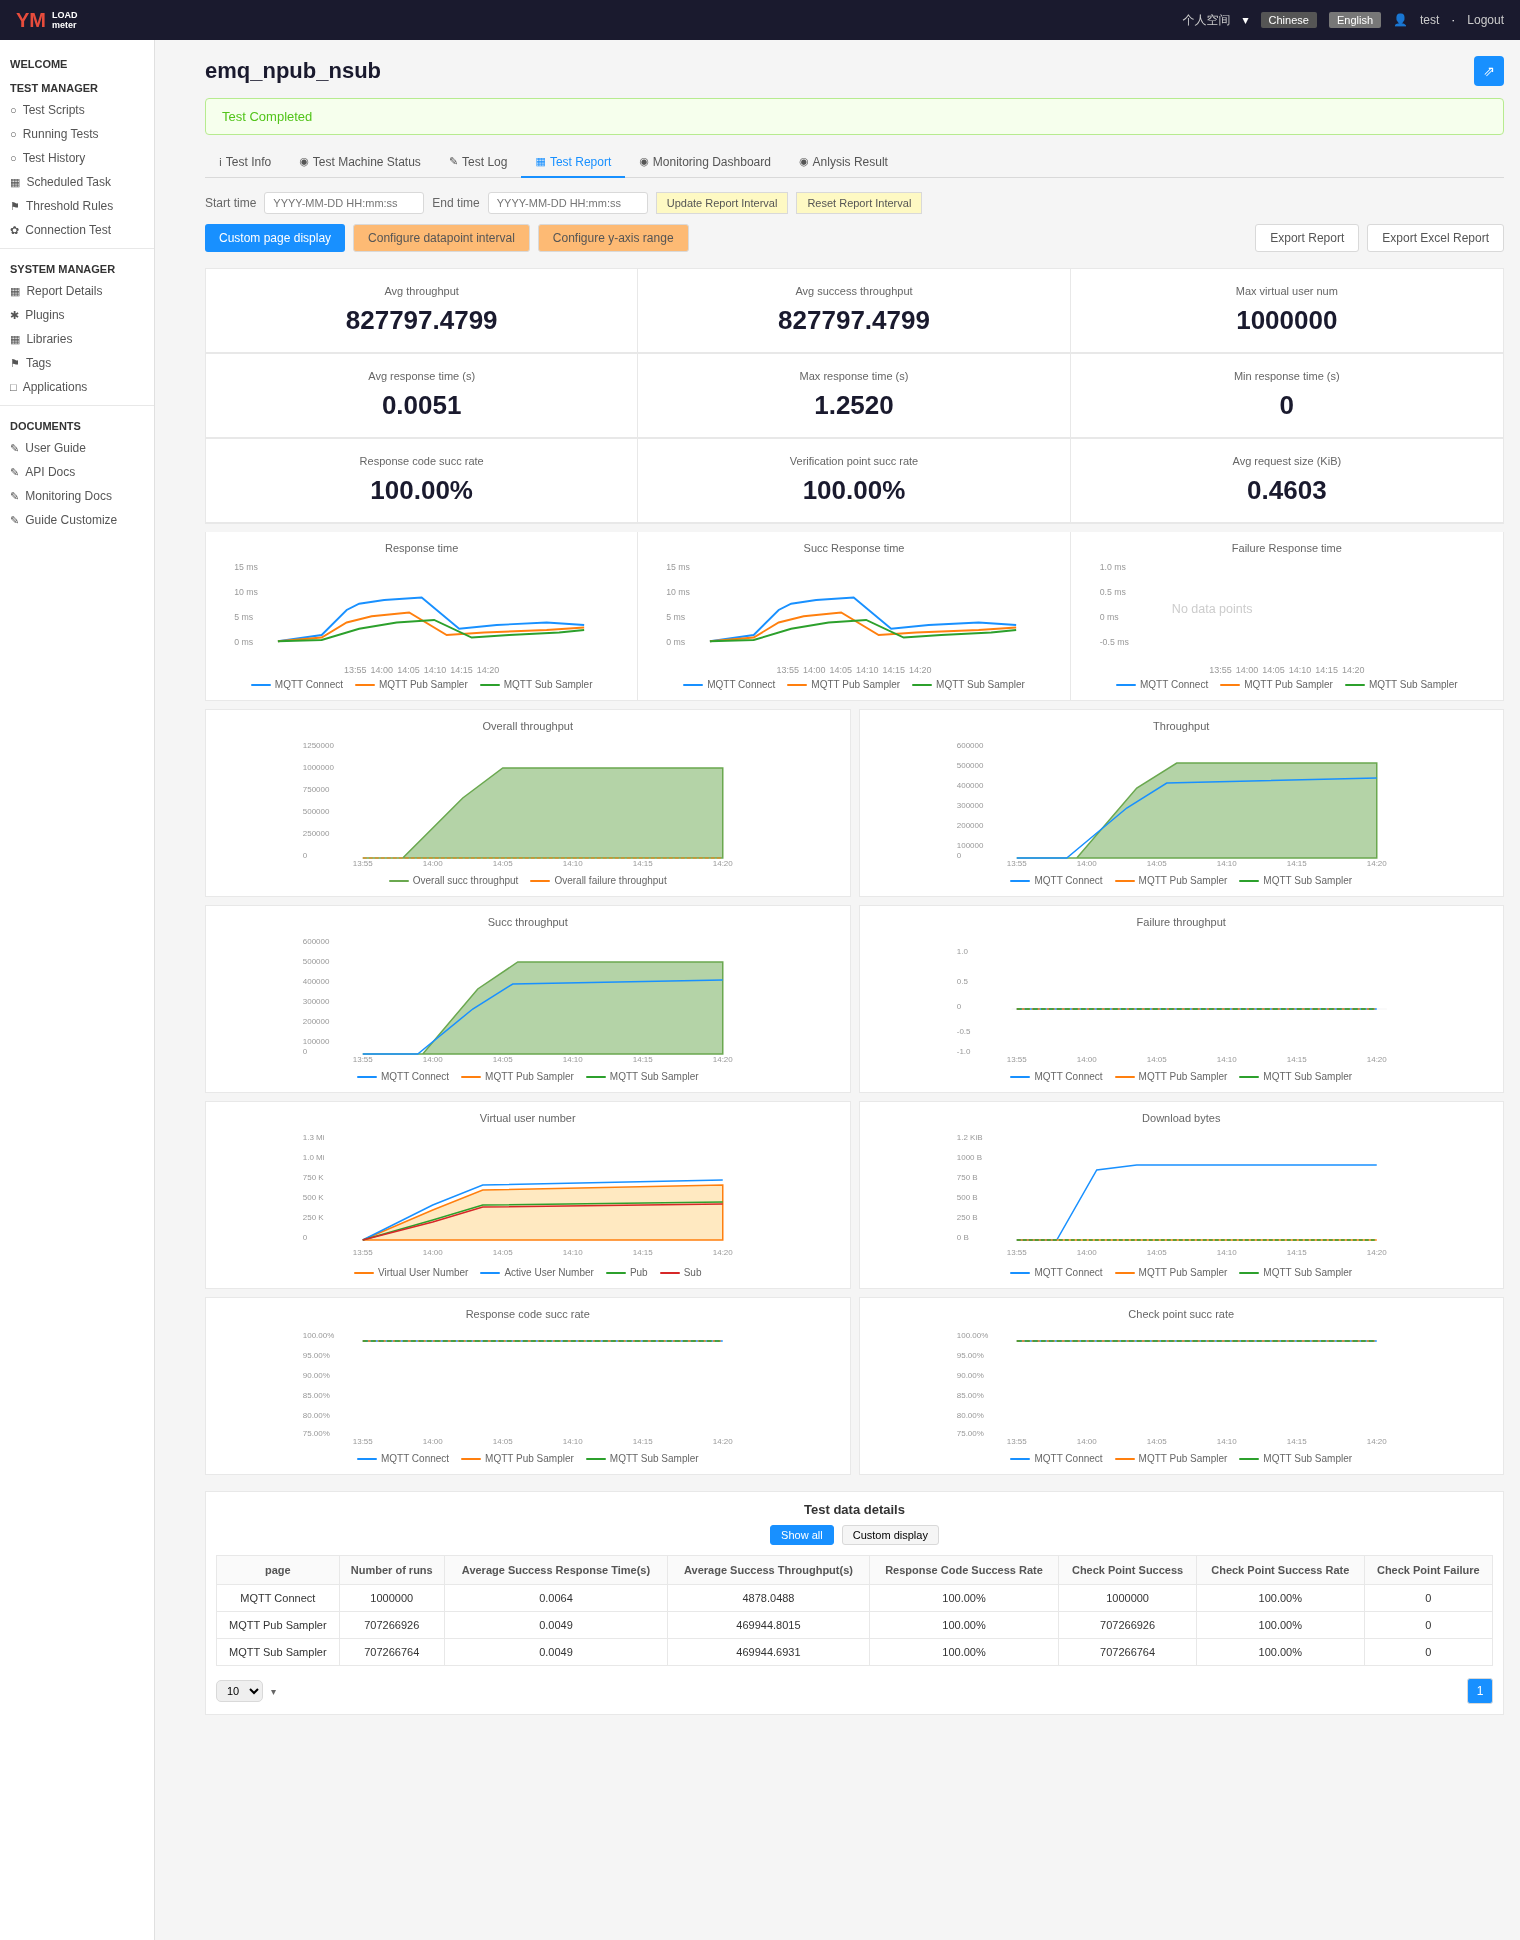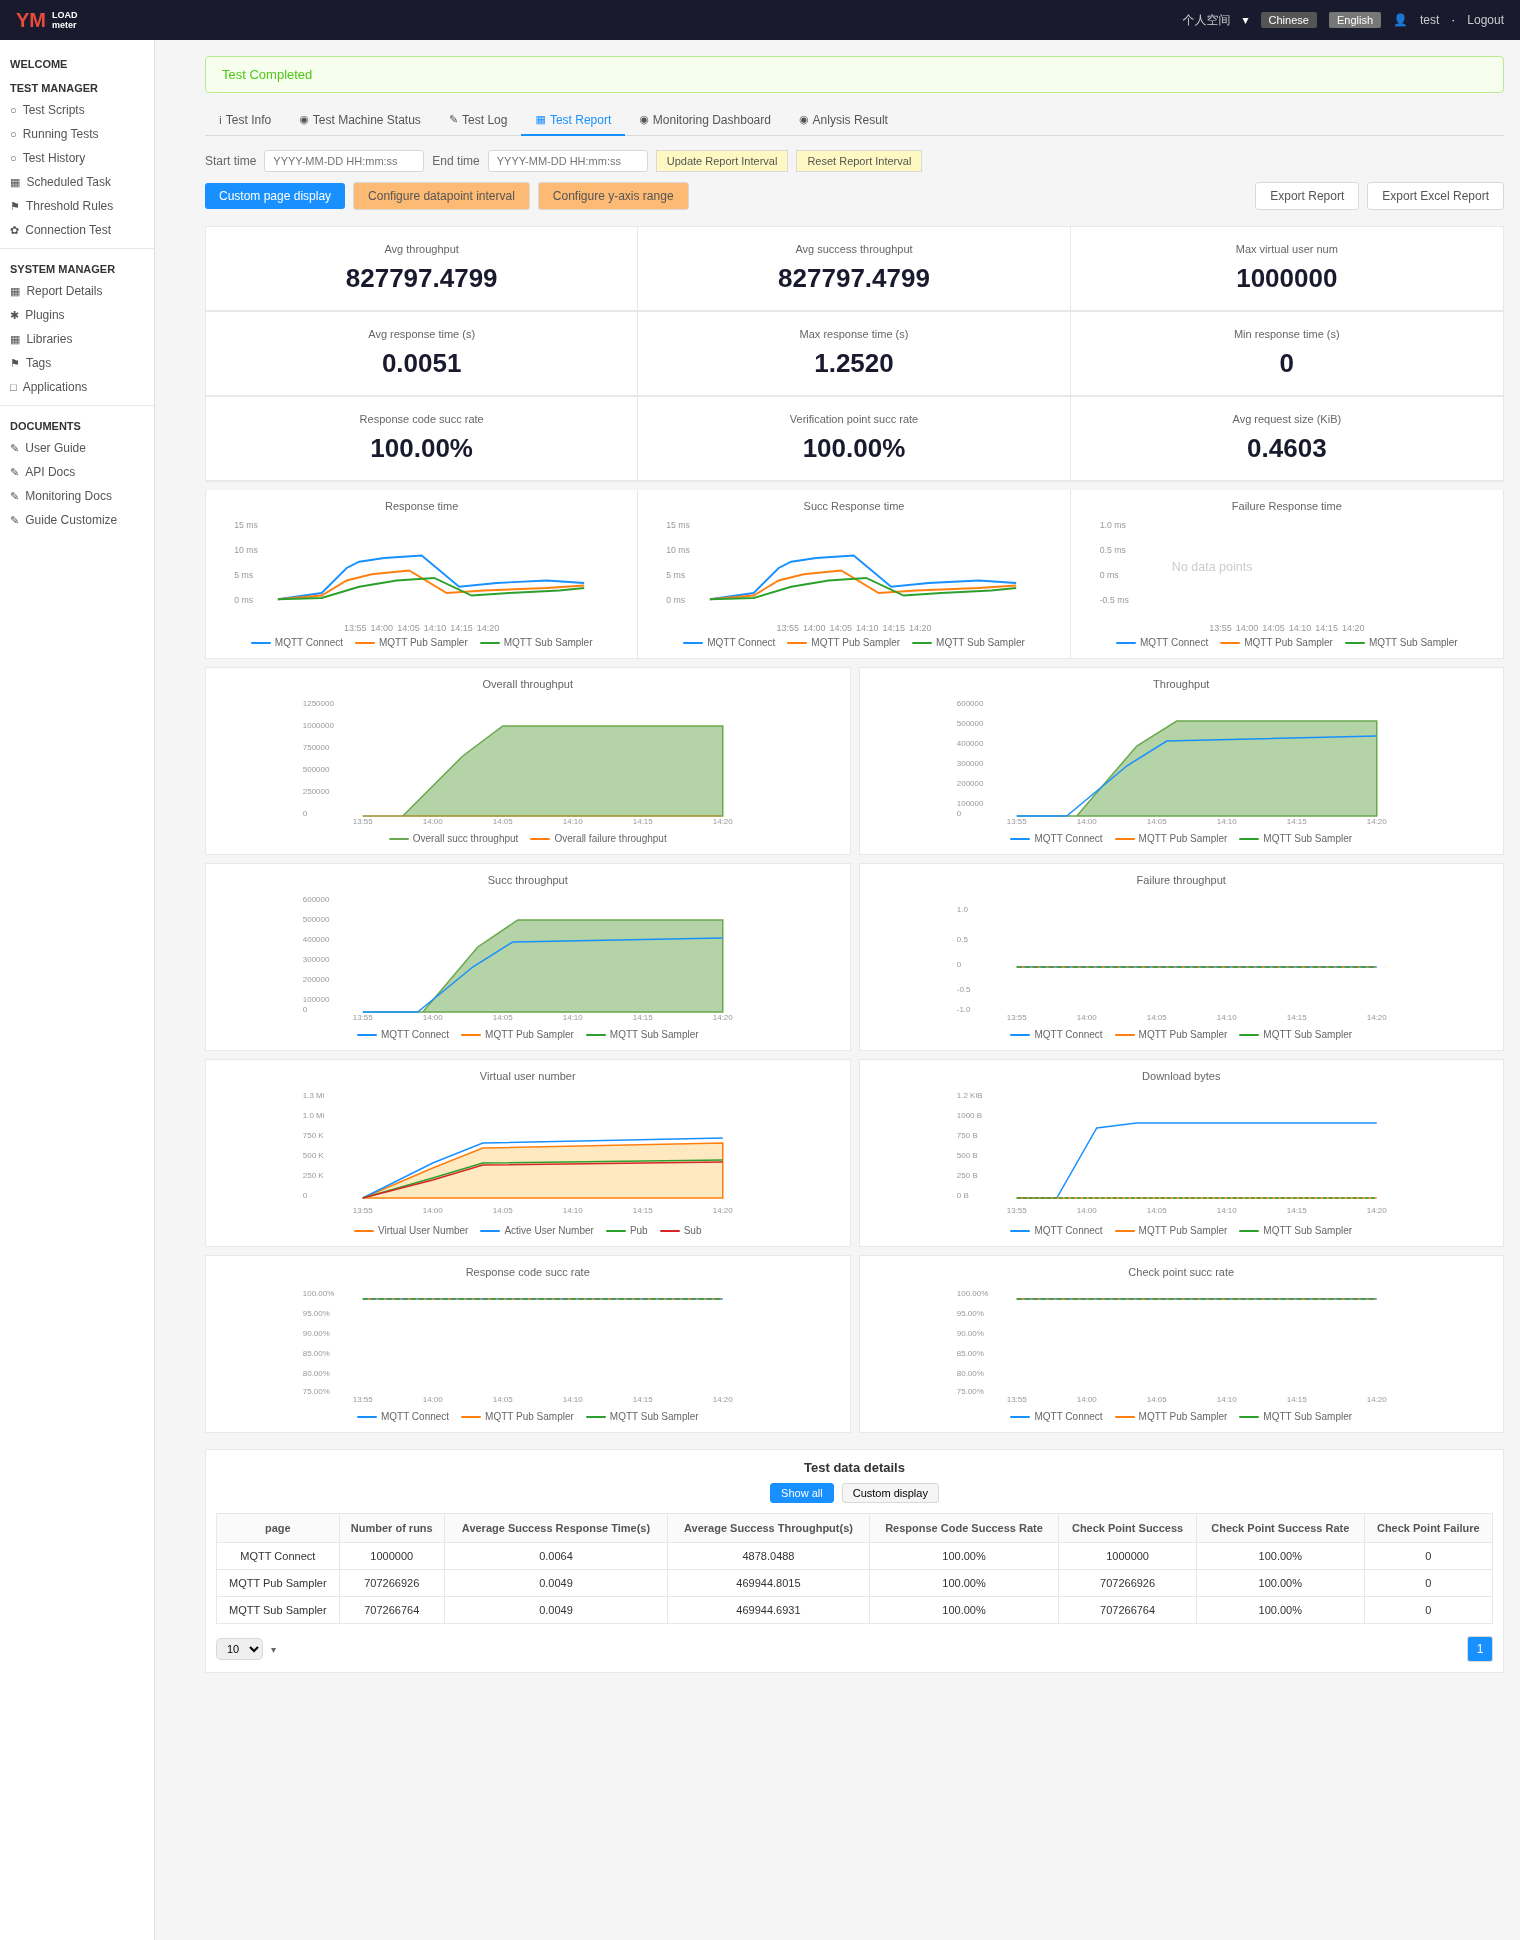--- a/index.html
+++ b/index.html
@@ -42,21 +42,21 @@
     .tab.active { color: #1890ff; border-bottom: 2px solid #1890ff; }
     .tab .tab-icon { font-size: 11px; }
 
     
     .time-row { display: flex; align-items: center; gap: 8px; margin-bottom: 10px; }
     .time-label { font-size: 12px; color: #666; }
     .time-input { border: 1px solid #d9d9d9; border-radius: 3px; padding: 4px 8px; font-size: 11px; color: #999; width: 160px; }
     .btn-small { padding: 4px 10px; border: 1px solid #d9d9d9; border-radius: 0; background: #fef9c3; cursor: pointer; font-size: 11px; color: #555; }
 
     
-    .btn-row { display: flex; align-items: center; gap: 8px; margin-bottom: 16px; }
+    .btn-row { display: flex; gap: 8px; margin-bottom: 16px; }
     .btn-primary { background: #1890ff; color: #fff; border: none; border-radius: 3px; padding: 6px 14px; cursor: pointer; font-size: 12px; }
     .btn-default { background: #fdba74; color: #555; border: 1px solid #d9d9d9; border-radius: 3px; padding: 6px 14px; cursor: pointer; font-size: 12px; }
     .btn-export { background: #fff; color: #555; border: 1px solid #d9d9d9; border-radius: 3px; padding: 6px 14px; cursor: pointer; font-size: 12px; }
     .btn-spacer { flex: 1; }
 
     
     .metric-grid-3 { display: grid; grid-template-columns: 1fr 1fr 1fr; gap: 0; border: 1px solid #e8e8e8; margin-bottom: 0; background: #fff; }
     .metric-cell { padding: 16px; text-align: center; border-right: 1px solid #e8e8e8; border-bottom: 1px solid #e8e8e8; }
     .metric-cell:last-child { border-right: none; }
     .metric-label { font-size: 11px; color: #666; margin-bottom: 8px; }
@@ -180,20 +180,24 @@
       <span>Monitoring Docs</span>
     </div>
     <div class="menu-item">
       <span class="icon">✎</span>
       <span>Guide Customize</span>
     </div>
   </aside>
 
   <main class="main">
 
+    <div class="page-header">
+      <h1 class="page-title">emq_npub_nsub</h1>
+      <button class="share-btn">⇗</button>
+    </div>
 
     <div class="status-banner">Test Completed</div>
 
     <div class="tabs">
       <div class="tab">
         <span class="tab-icon">ℹ</span>
         <span>Test Info</span>
       </div>
       <div class="tab">
         <span class="tab-icon">◉</span>

